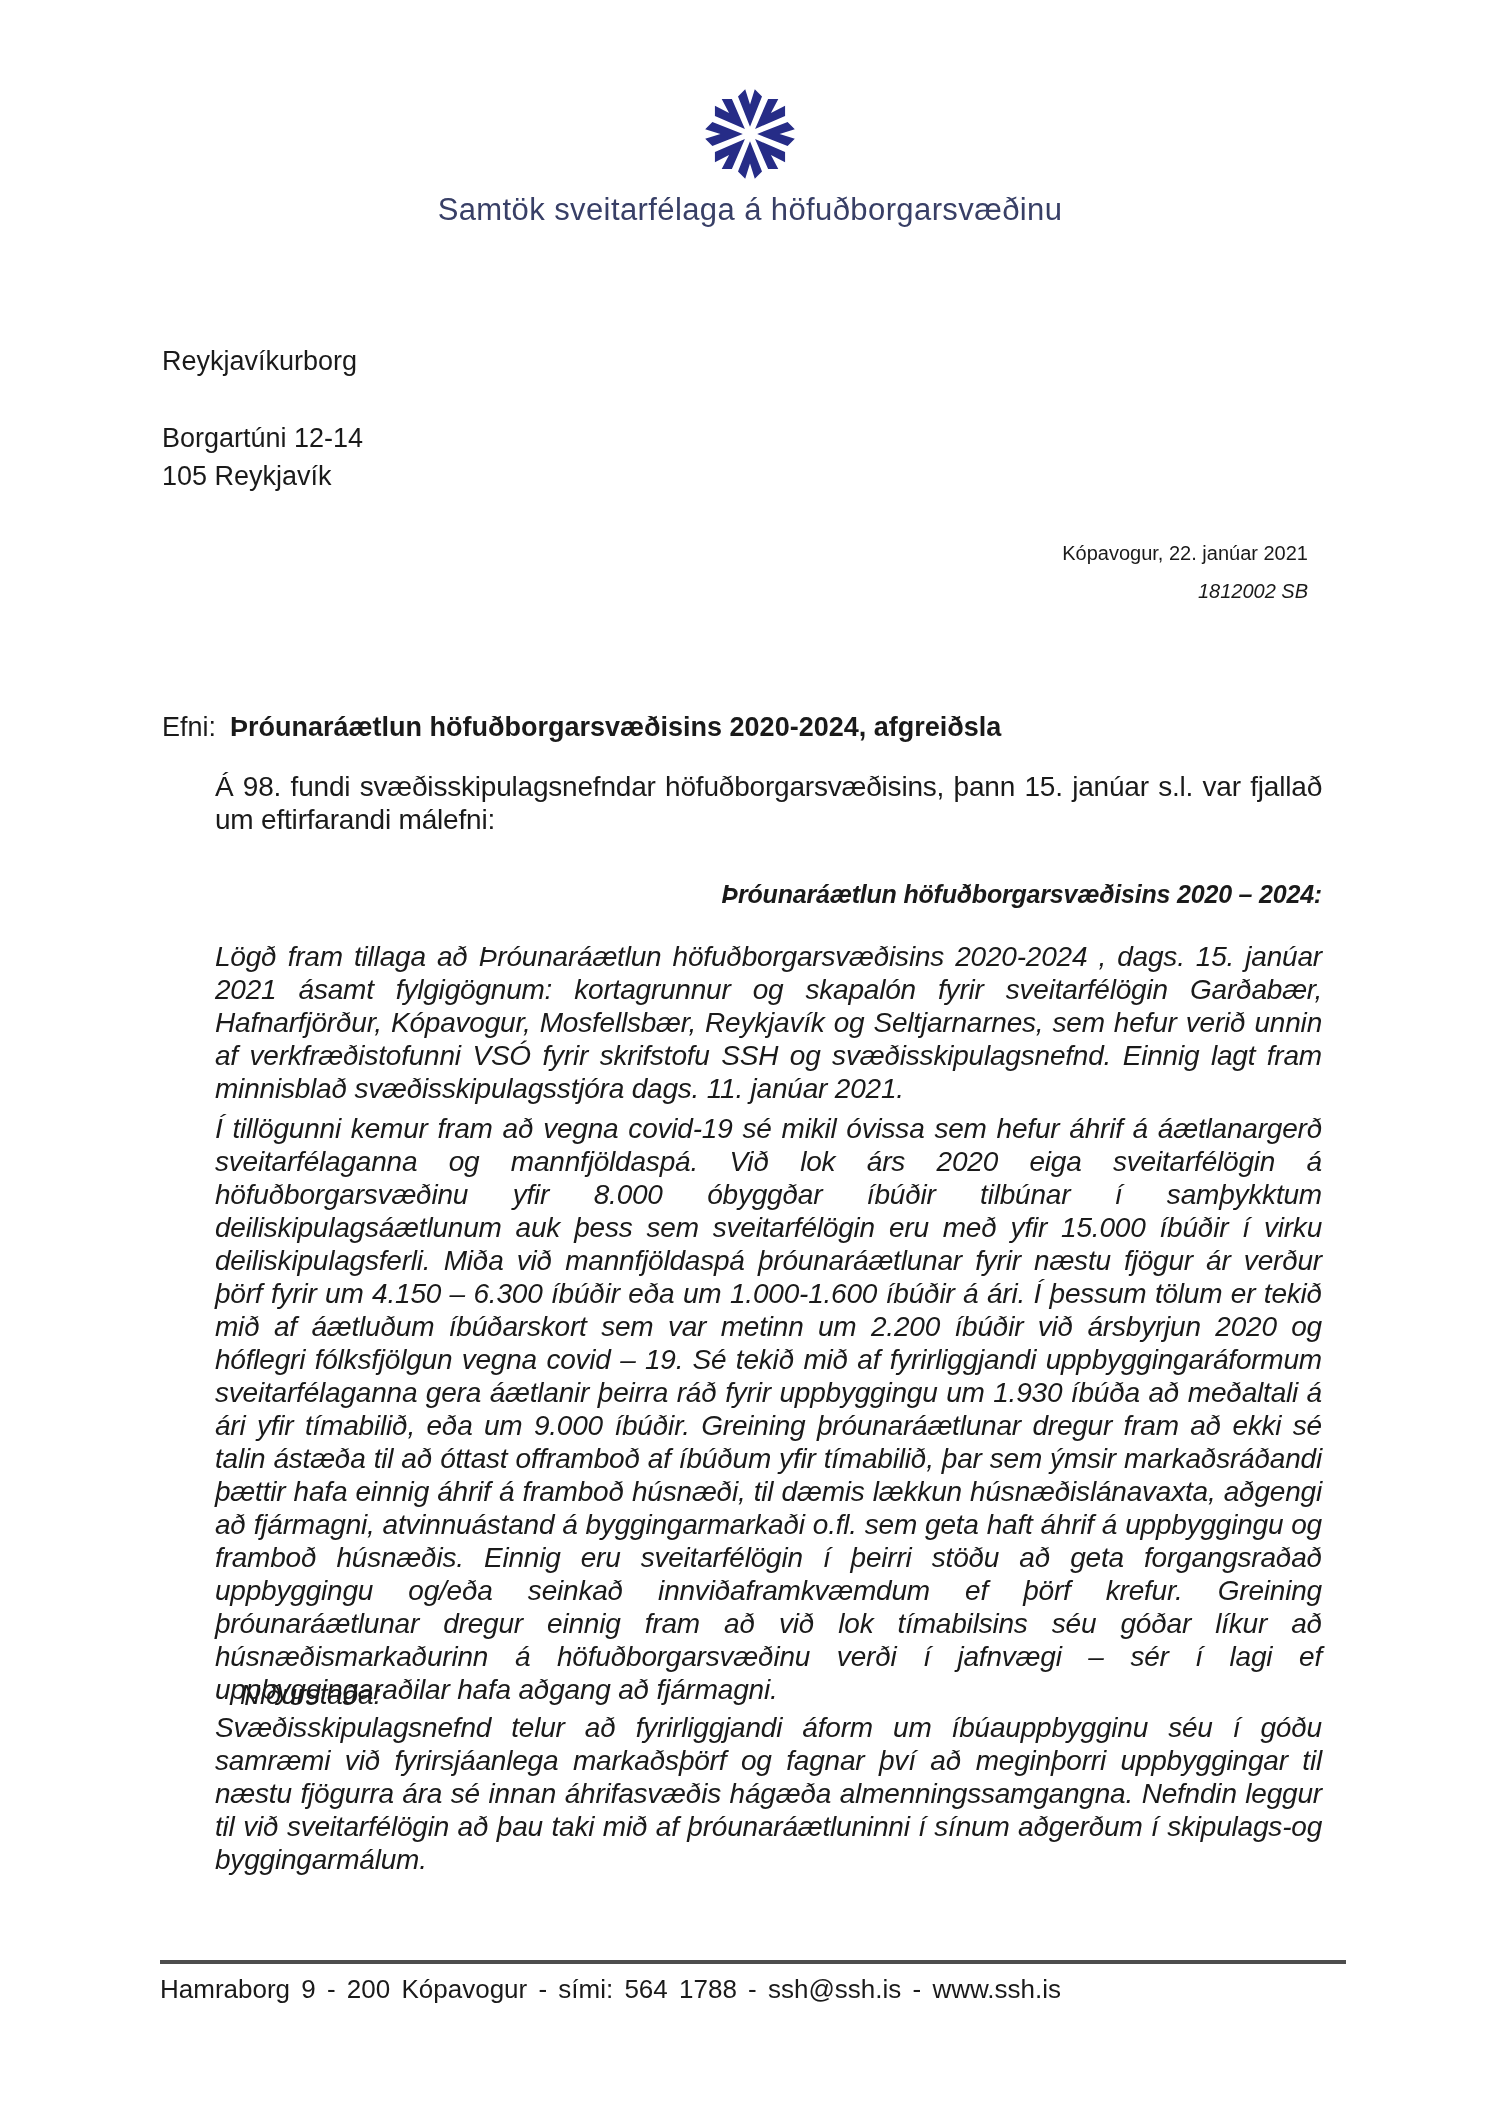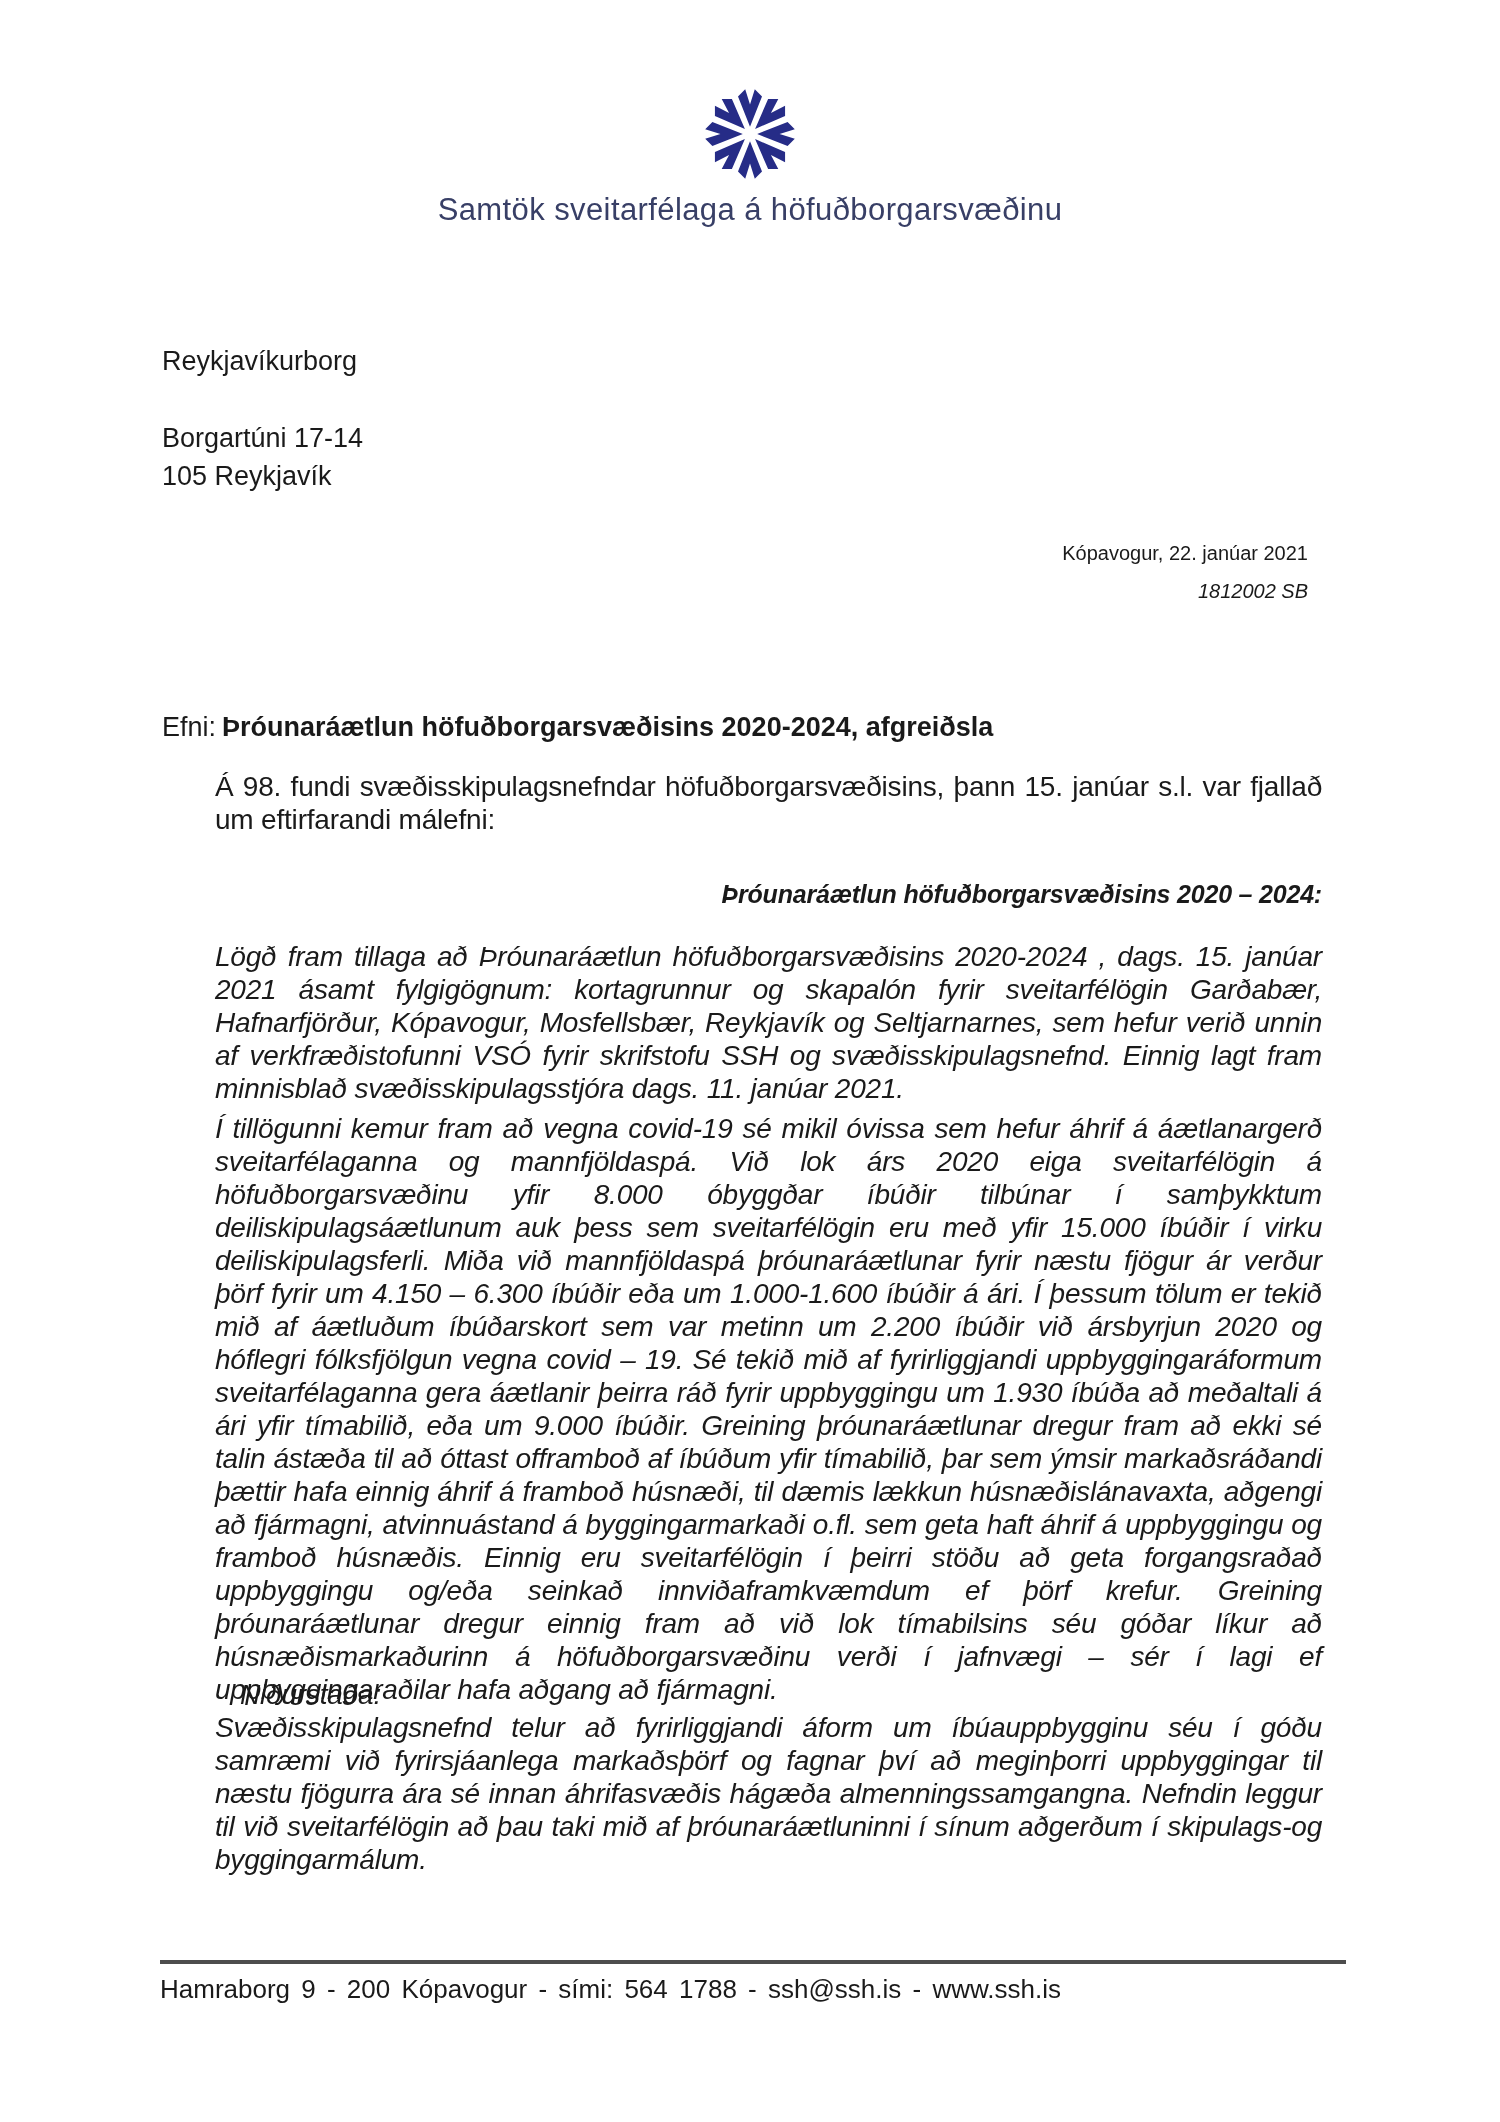--- a/index.html
+++ b/index.html
@@ -49,21 +49,21 @@
     font-size:20px;
     line-height:38px;
   }
   .dateline .ref{font-style:italic;}
   
   .subject{
     position:absolute;
     left:162px; top:712px;
     font-size:27px;
   }
-  .subject .subject-text{font-weight:bold;margin-left:6px;}
+  .subject .subject-text{font-weight:bold;margin-left:14px;}
   
   .body-block{
     position:absolute;
     left:215px;
     width:1107px;
     font-size:28px;
     line-height:33px;
     letter-spacing:-0.2px;
     text-align:justify;
   }
@@ -114,21 +114,21 @@
         <use href="#arm" transform="rotate(225)"></use>
         <use href="#arm" transform="rotate(270)"></use>
         <use href="#arm" transform="rotate(315)"></use>
       </g>
     </svg>
     <div class="org-name">Samtök sveitarfélaga á höfuðborgarsvæðinu</div>
   </div>
 
   <div class="recipient">
     <div class="name">Reykjavíkurborg</div>
-    <div>Borgartúni 17-14</div>
+    <div>Borgartúni 12-14</div>
     <div>105 Reykjavík</div>
   </div>
 
   <div class="dateline">
     <div>Kópavogur, 22. janúar 2021</div>
     <div class="ref">1812002 SB</div>
   </div>
 
   <div class="subject">
     <span>Efni:</span><span class="subject-text">Þróunaráætlun höfuðborgarsvæðisins 2020-2024, afgreiðsla</span>

